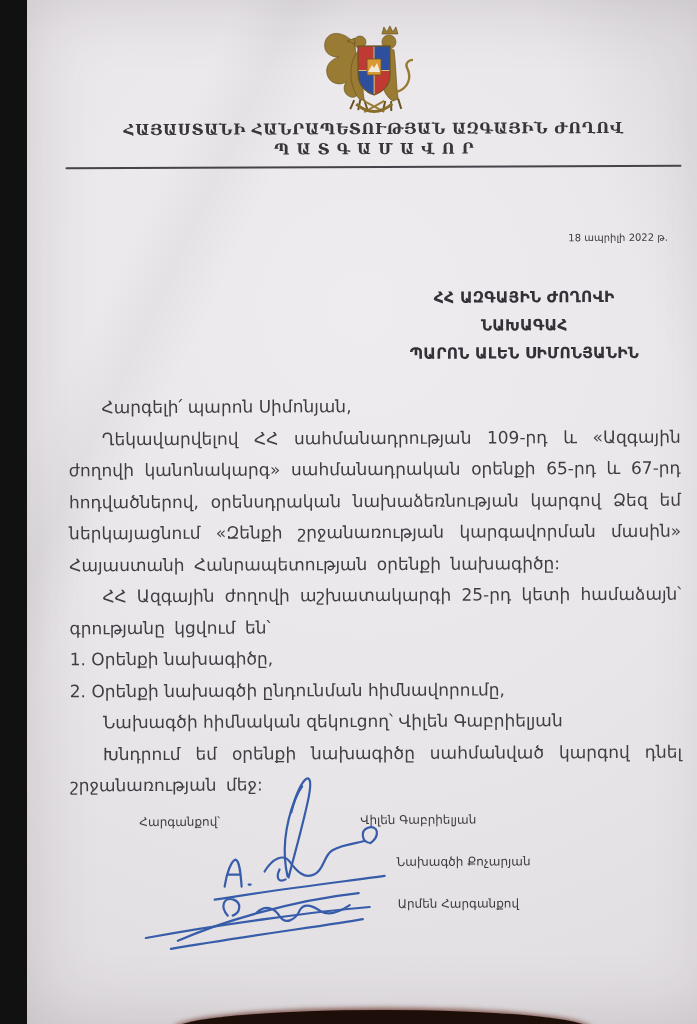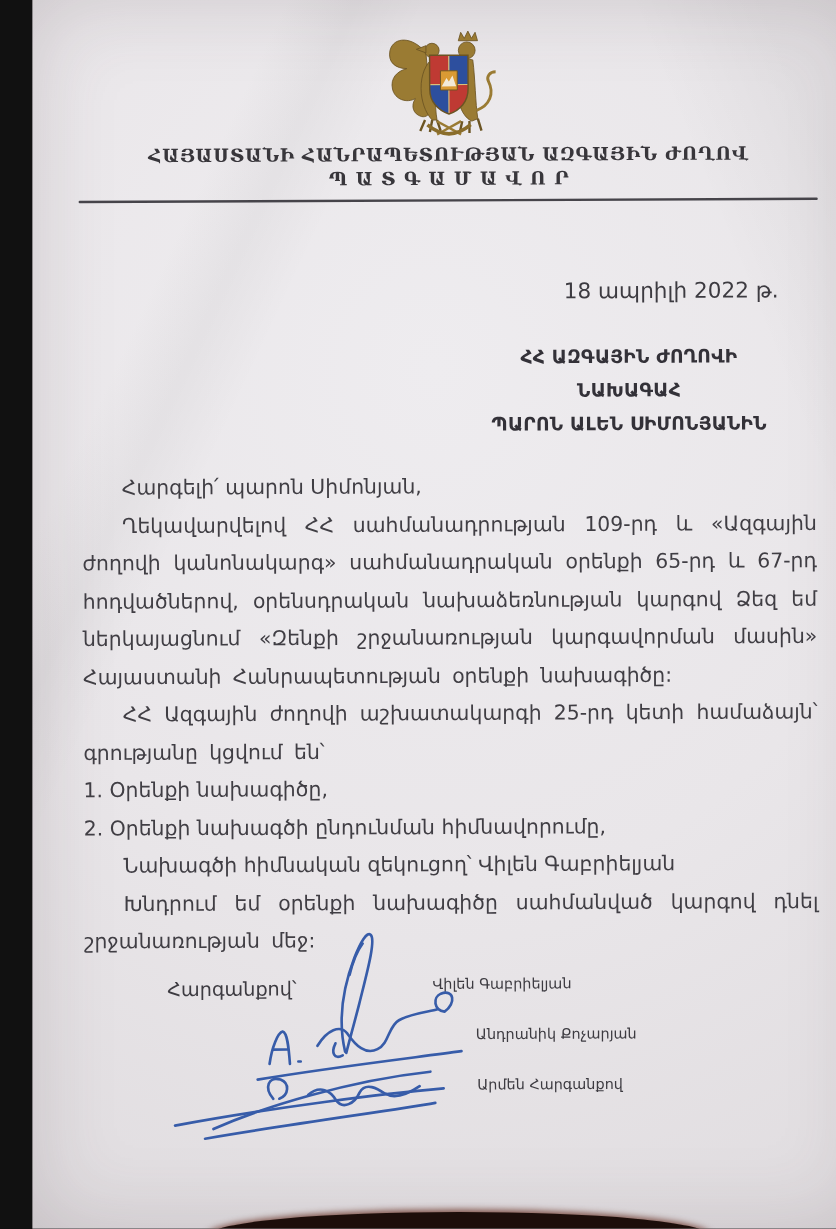--- a/index.html
+++ b/index.html
@@ -20,34 +20,34 @@
     position:absolute;top:120px;left:0;width:100%;text-align:center;
     font-family:"DejaVu Serif","DejaVu Sans",serif;font-weight:bold;
     font-size:15px;letter-spacing:0.6px;color:#38363b;
   }
   .org2{
     position:absolute;top:140px;left:0;width:100%;text-align:center;
     font-family:"DejaVu Serif","DejaVu Sans",serif;font-weight:bold;
     font-size:15px;letter-spacing:7px;text-indent:7px;color:#38363b;
   }
   .rule{position:absolute;top:166px;left:40px;width:616px;height:2px;background:#46444a;border-radius:1px;}
-  .date{position:absolute;top:233px;right:74px;font-size:18px;color:#3d3b41;}
+  .date{position:absolute;top:233px;right:55px;font-size:10px;color:#3d3b41;}
   .addressee{
     position:absolute;top:284px;right:79px;width:240px;text-align:center;
     font-weight:bold;font-size:15.5px;line-height:28px;color:#333138;letter-spacing:0.2px;
   }
   .body{
     position:absolute;top:391px;left:42px;width:612px;
     font-size:17px;line-height:31.5px;color:#403e44;
   }
   .body p{margin:0;}
   .just{text-align:justify;word-spacing:4px;}
   .left{text-align:left;}
   .indent{text-indent:33px;}
-  .respect{position:absolute;top:814px;left:111px;font-size:16px;color:#3d3b41;}
+  .respect{position:absolute;top:814px;left:111px;font-size:12px;color:#3d3b41;}
   .signer{position:absolute;font-size:12px;color:#3d3b41;white-space:nowrap;}
   .signer-1{top:813px;left:332px;}
   .signer-2{top:855px;left:368px;}
   .signer-3{top:897px;left:369px;}
   .sig-overlay{position:absolute;inset:0;pointer-events:none;}
   .table-edge{
     position:absolute;bottom:-24px;left:148px;width:415px;height:38px;
     border-radius:50%;background:#1d0e0a;
     box-shadow:0 0 5px 2px rgba(96,38,24,0.75);
   }
@@ -108,21 +108,21 @@
       <p class="indent just">Ղեկավարվելով ՀՀ սահմանադրության 109-րդ և «Ազգային ժողովի կանոնակարգ» սահմանադրական օրենքի 65-րդ և 67-րդ հոդվածներով, օրենսդրական նախաձեռնության կարգով Ձեզ եմ ներկայացնում «Զենքի շրջանառության կարգավորման մասին» Հայաստանի Հանրապետության օրենքի նախագիծը:</p>
       <p class="indent just">ՀՀ Ազգային ժողովի աշխատակարգի 25-րդ կետի համաձայն՝ գրությանը կցվում են՝</p>
       <p class="left">1. Օրենքի նախագիծը,</p>
       <p class="left">2. Օրենքի նախագծի ընդունման հիմնավորումը,</p>
       <p class="indent left">Նախագծի հիմնական զեկուցող՝ Վիլեն Գաբրիելյան</p>
       <p class="indent just">Խնդրում եմ օրենքի նախագիծը սահմանված կարգով դնել շրջանառության մեջ:</p>
     </div>
 
     <div class="respect">Հարգանքով՝</div>
     <div class="signer signer-1">Վիլեն Գաբրիելյան</div>
-    <div class="signer signer-2">Անդրանիկ Քոչարյան</div>
+    <div class="signer signer-2">Նախագծի Քոչարյան</div>
     <div class="signer signer-3">Արմեն Հարգանքով</div>
 
     <svg class="sig-overlay" width="697" height="1024" viewBox="0 0 697 1024">
       <g fill="none" stroke="#2e55a6" stroke-width="2.2" stroke-linecap="round" opacity="0.95">
 
         <g>
           <path d="M259 876 C253 850 257 824 267 798 C272 785 278 775 281 779 C285 784 277 812 271 836 C266 855 262 869 260 877"></path>
           <path d="M263 812 C266 800 271 790 274 786"></path>
           <path d="M251 869 C247 877 250 883 257 879"></path>
         </g>

